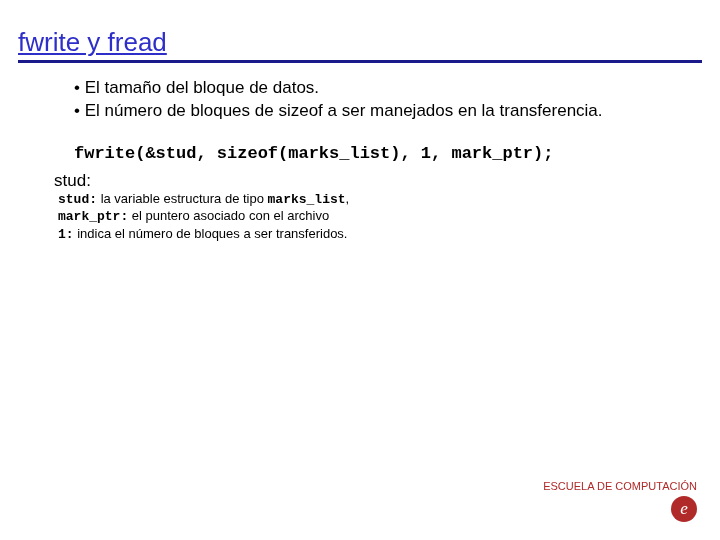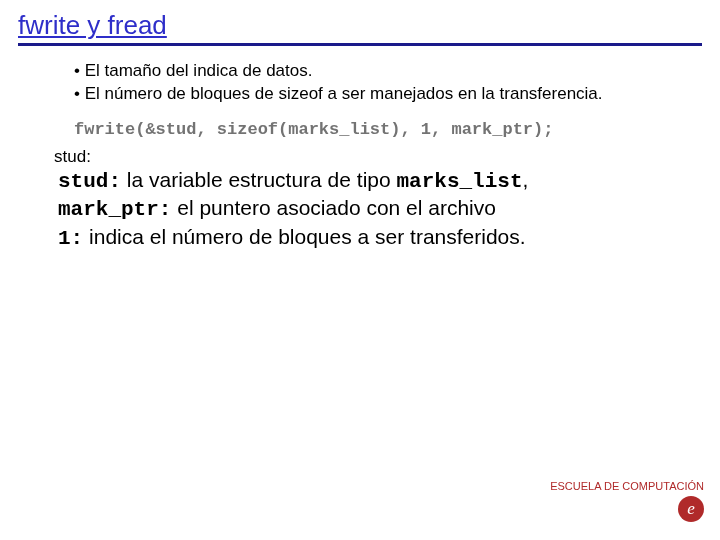--- a/index.html
+++ b/index.html
@@ -6,21 +6,21 @@
     margin: 0;
     padding: 0;
     width: 720px;
     height: 540px;
     font-family: Arial, Helvetica, sans-serif;
     background: #fff;
     position: relative;
     overflow: hidden;
   }
   .slide {
-    padding: 10px 18px 0 18px;
+    padding: 27px 18px 0 18px;
   }
   .title {
     font-size: 26px;
     color: #2e2ec9;
     text-decoration: underline;
     margin: 0 0 2px 0;
     font-weight: normal;
   }
   .rule {
     border: none;
@@ -45,38 +45,38 @@
     content: "• ";
   }
   code, .mono {
     font-family: "Courier New", monospace;
     font-weight: bold;
   }
   .codeblock {
     margin-left: 56px;
     font-family: "Courier New", monospace;
     font-weight: bold;
-    color: #737373;
+    color: #000000;
     font-size: 17px;
-    margin-top: 2px;
+    margin-top: 9px;
     margin-bottom: 6px;
     white-space: nowrap;
   }
   .donde-block {
     margin-left: 36px;
     font-size: 17px;
   }
   .donde-item {
     margin-left: 40px;
-    font-size: 21px;
+    font-size: 13px;
   }
   .gap { height: 10px; }
   .footer {
     position: absolute;
-    right: 16px;
+    right: 23px;
     bottom: 18px;
     text-align: right;
     font-size: 11px;
     color: #b02a2a;
   }
   .logo {
     margin-top: 4px;
     margin-left: auto;
     width: 26px;
     height: 26px;
@@ -93,21 +93,21 @@
 </head>
 <body>
 
 <div class="slide">
   <h1 class="title">fwrite y fread</h1>
   <hr class="rule">
 
   <div class="content">
 
 
-    <div class="b2 bullet">El tamaño del indica de datos.</div>
+    <div class="b2 bullet">El tamaño del bloque de datos.</div>
     <div class="b2 bullet">El número de bloques de sizeof a ser manejados en la transferencia.</div>
 
     <div class="gap"></div>
 
 
     <div class="codeblock">fwrite(&amp;stud, sizeof(marks_list), 1, mark_ptr);</div>
 
     <div class="donde-block">stud:</div>
 
     <div class="donde-item">

